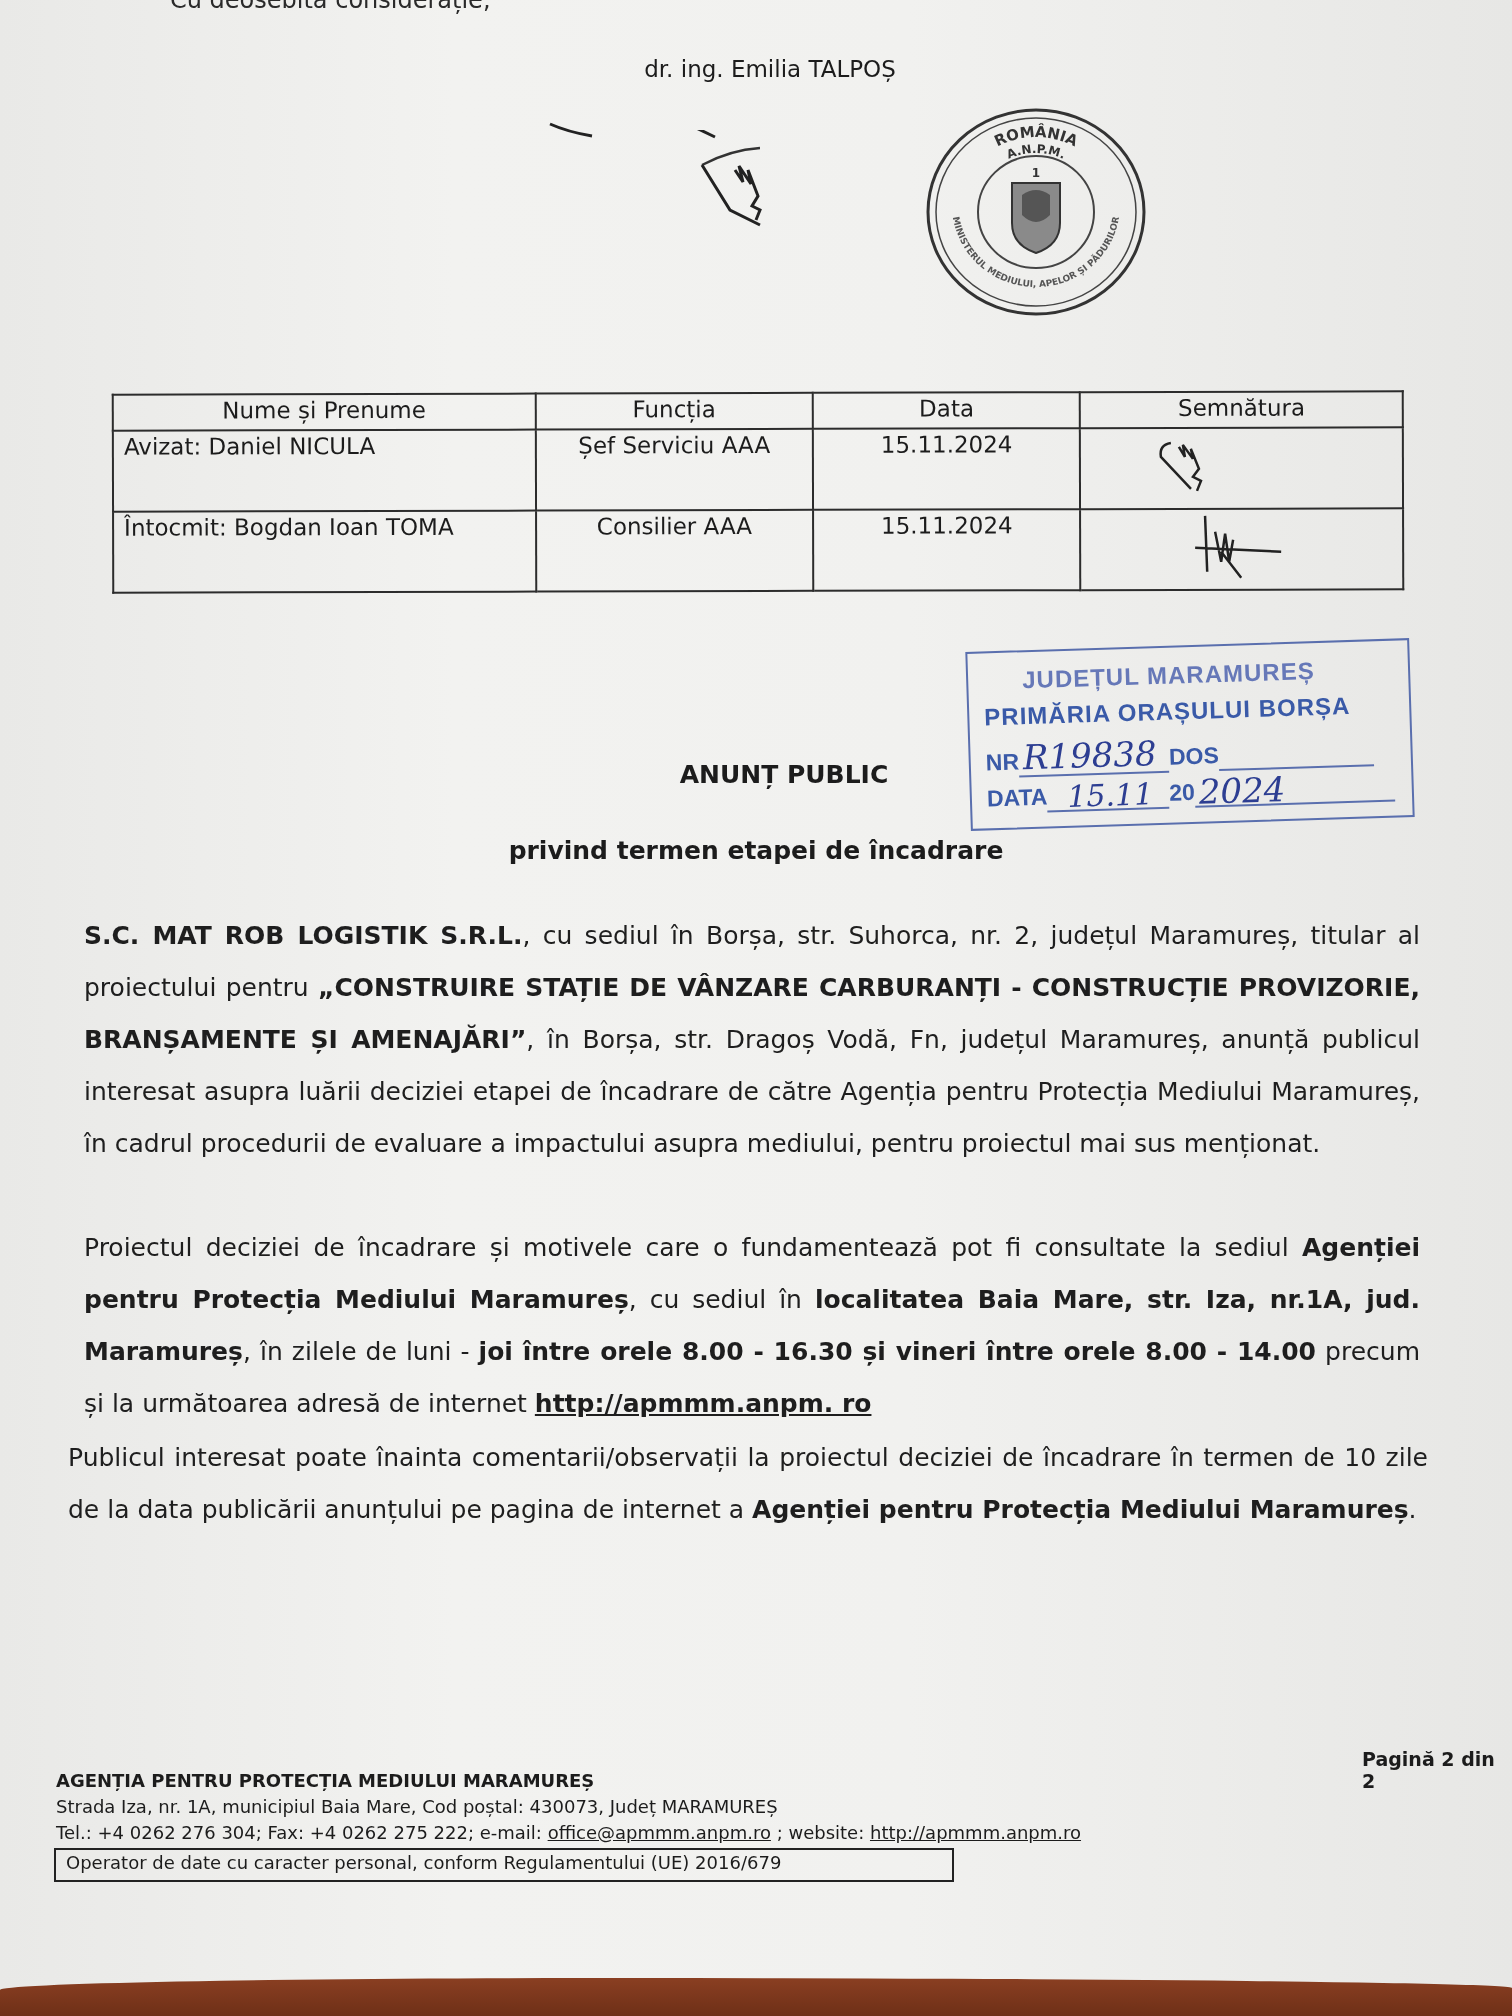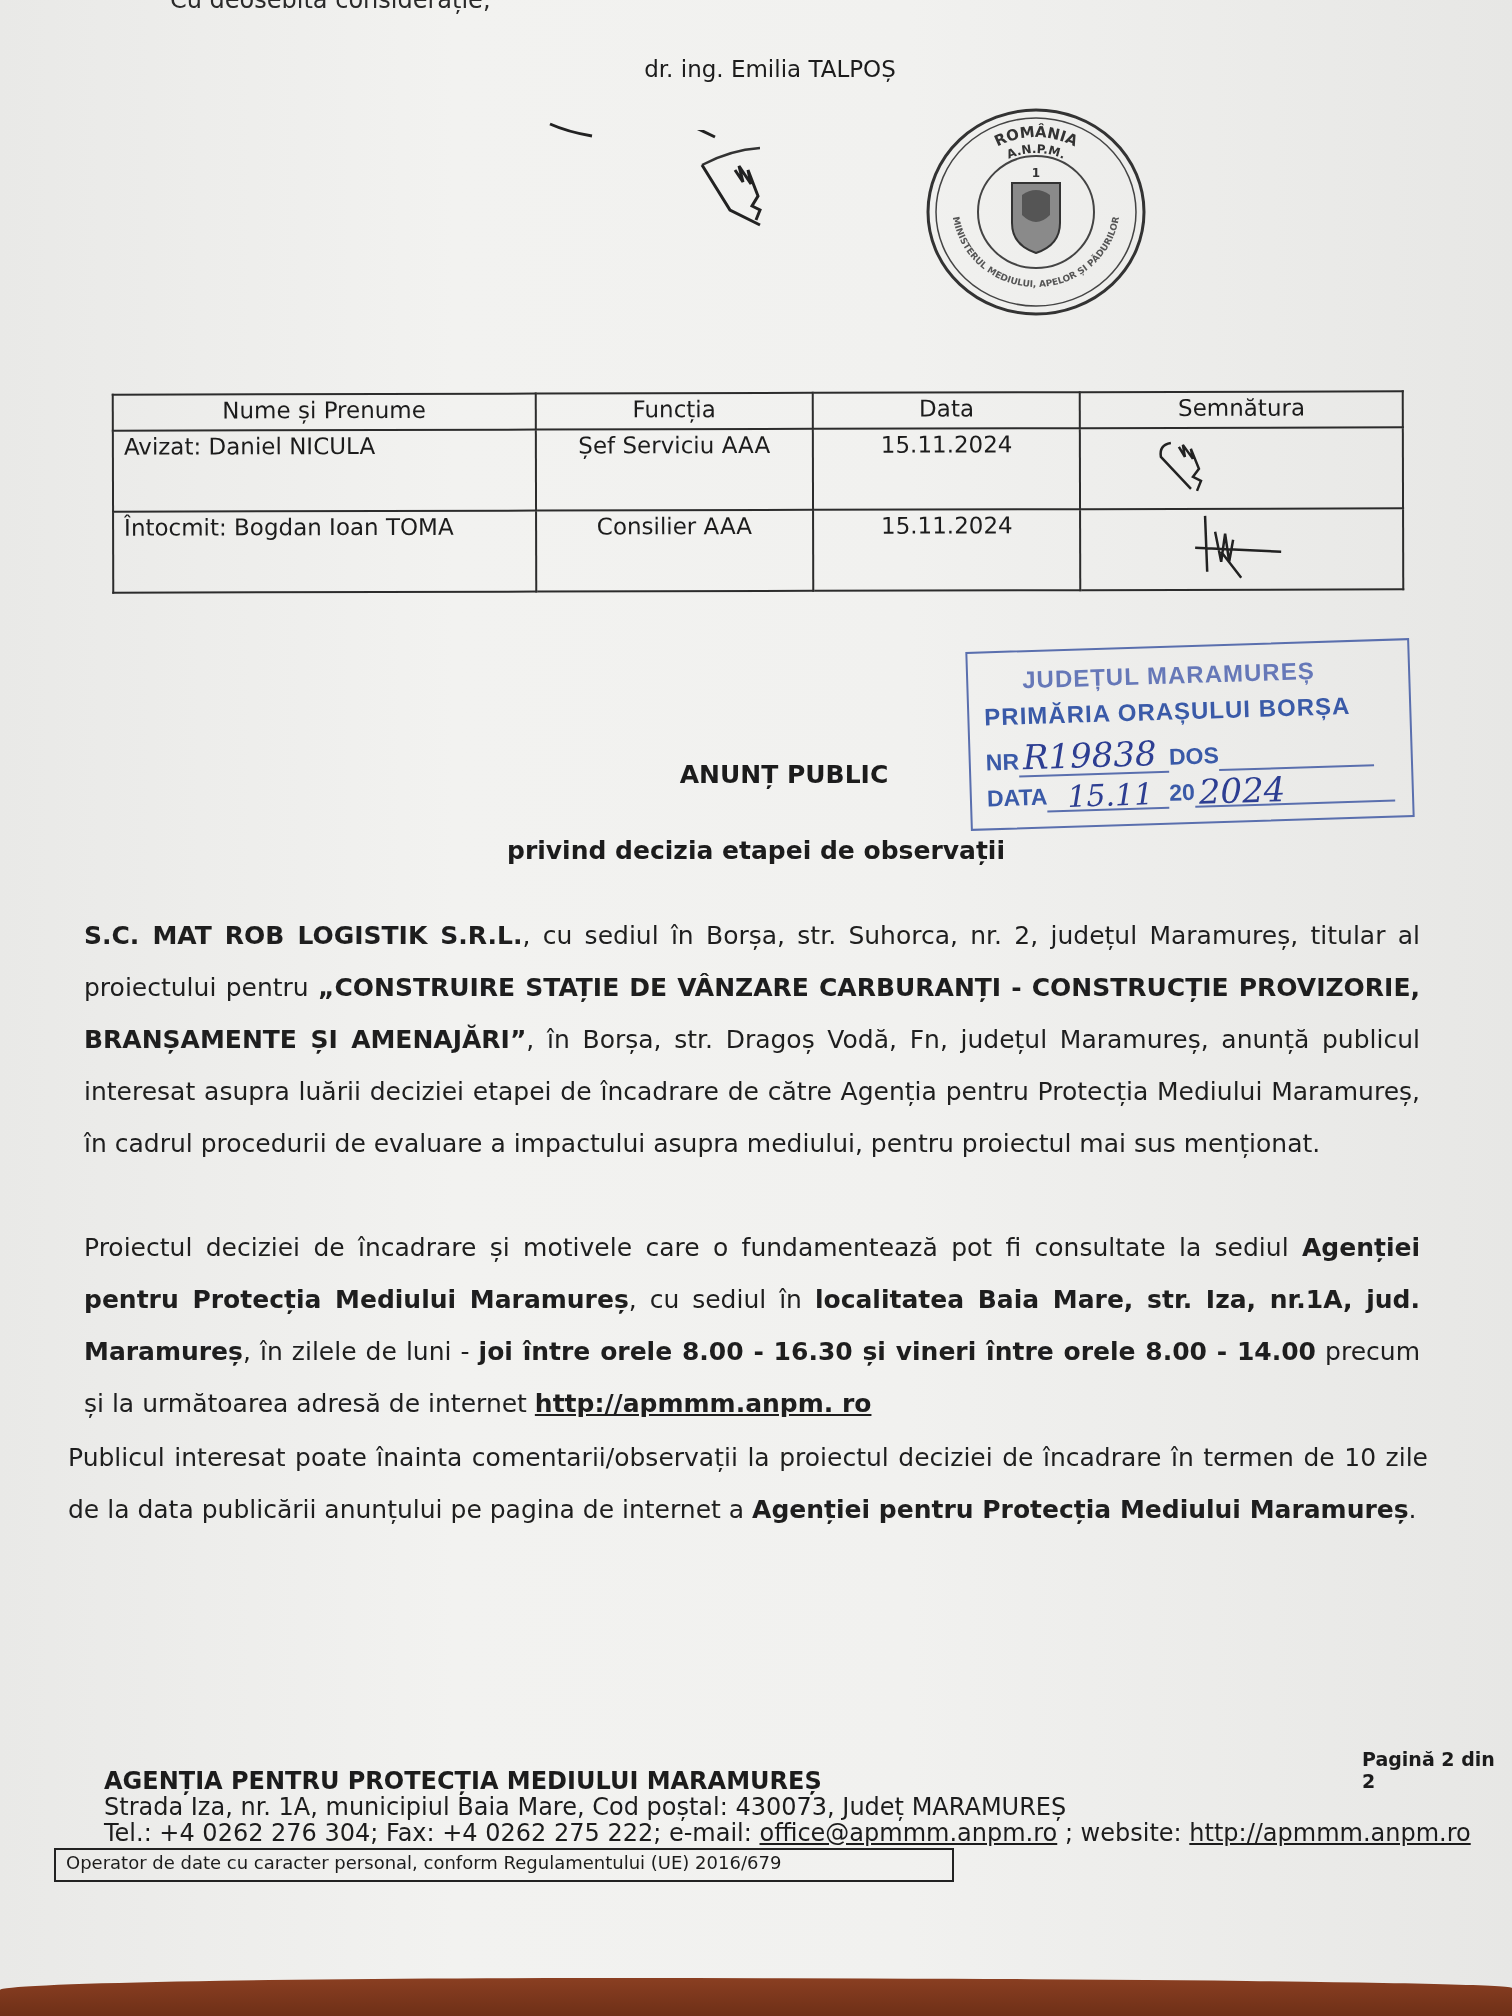--- a/index.html
+++ b/index.html
@@ -52,21 +52,21 @@
     position: absolute; left: 84px; width: 1336px; font-size: 25px; line-height: 52px;
     text-align: justify; color: #1e1e1e;
   }
   .para1 { top: 910px; }
   .para2 { top: 1222px; }
   .para3 { top: 1432px; left: 68px; width: 1360px; }
   .para1 p, .para2 p, .para3 p { margin: 0; }
   b { font-weight: bold; }
   .link { font-weight: bold; text-decoration: underline; }
   .page-num { left: 1362px; top: 1748px; font-size: 19px; font-weight: bold; }
-  .footer { left: 56px; top: 1768px; font-size: 24px; line-height: 26px; margin-left: 48px; }
+  .footer { left: 56px; top: 1768px; font-size: 18px; line-height: 26px; }
   .footer .org { font-weight: bold; }
   .footer a { color: #1c1c1c; text-decoration: underline; }
   .gdpr-box {
     position: absolute; left: 54px; top: 1848px; width: 900px; height: 34px;
     border: 2px solid #222; font-size: 18px; padding: 2px 10px; box-sizing: border-box;
   }
 </style>
 </head>
 <body>
 
@@ -150,21 +150,21 @@
     <div class="reg-line2">PRIMĂRIA ORAȘULUI BORȘA</div>
     <div class="reg-nr">
       <span>NR</span><span class="uline" style="width:150px;position:relative;"><span class="hand" style="position:absolute;left:4px;bottom:-2px;">R19838</span>&nbsp;</span><span>DOS</span><span class="uline" style="width:155px">&nbsp;</span>
     </div>
     <div class="reg-data">
       <span>DATA</span><span class="uline" style="width:122px;position:relative;"><span class="hand" style="position:absolute;left:20px;bottom:-4px;font-size:30px;">15.11</span>&nbsp;</span><span>20</span><span class="uline" style="width:200px;position:relative;"><span class="hand" style="position:absolute;left:4px;bottom:-6px;">2024</span>&nbsp;</span>
     </div>
   </div>
 
   <div class="abs title title1">ANUNȚ PUBLIC</div>
-  <div class="abs title title2">privind decizia etapei de observații</div>
+  <div class="abs title title2">privind termen etapei de încadrare</div>
 
   <div class="body-text para1">
     <p><b>S.C. MAT ROB LOGISTIK S.R.L.</b><span>, cu sediul în Borșa, str. Suhorca, nr. 2, județul Maramureș, titular al proiectului pentru </span><b>„CONSTRUIRE STAȚIE DE VÂNZARE CARBURANȚI - CONSTRUCȚIE PROVIZORIE, BRANȘAMENTE ȘI AMENAJĂRI”</b><span>, în Borșa, str. Dragoș Vodă, Fn, județul Maramureș, anunță publicul interesat asupra luării deciziei etapei de încadrare de către Agenția pentru Protecția Mediului Maramureș, în cadrul procedurii de evaluare a impactului asupra mediului, pentru proiectul mai sus menționat.</span></p>
   </div>
 
   <div class="body-text para2">
     <p><span>Proiectul deciziei de încadrare și motivele care o fundamentează pot fi consultate la sediul </span><b>Agenției pentru Protecția Mediului Maramureș</b><span>, cu sediul în </span><b>localitatea Baia Mare, str. Iza, nr.1A, jud. Maramureș</b><span>, în zilele de luni - </span><b>joi între orele 8.00 - 16.30 și vineri între orele 8.00 - 14.00</b><span> precum și la următoarea adresă de internet </span><span class="link">http://apmmm.anpm. ro</span></p>
   </div>
 
   <div class="body-text para3">

